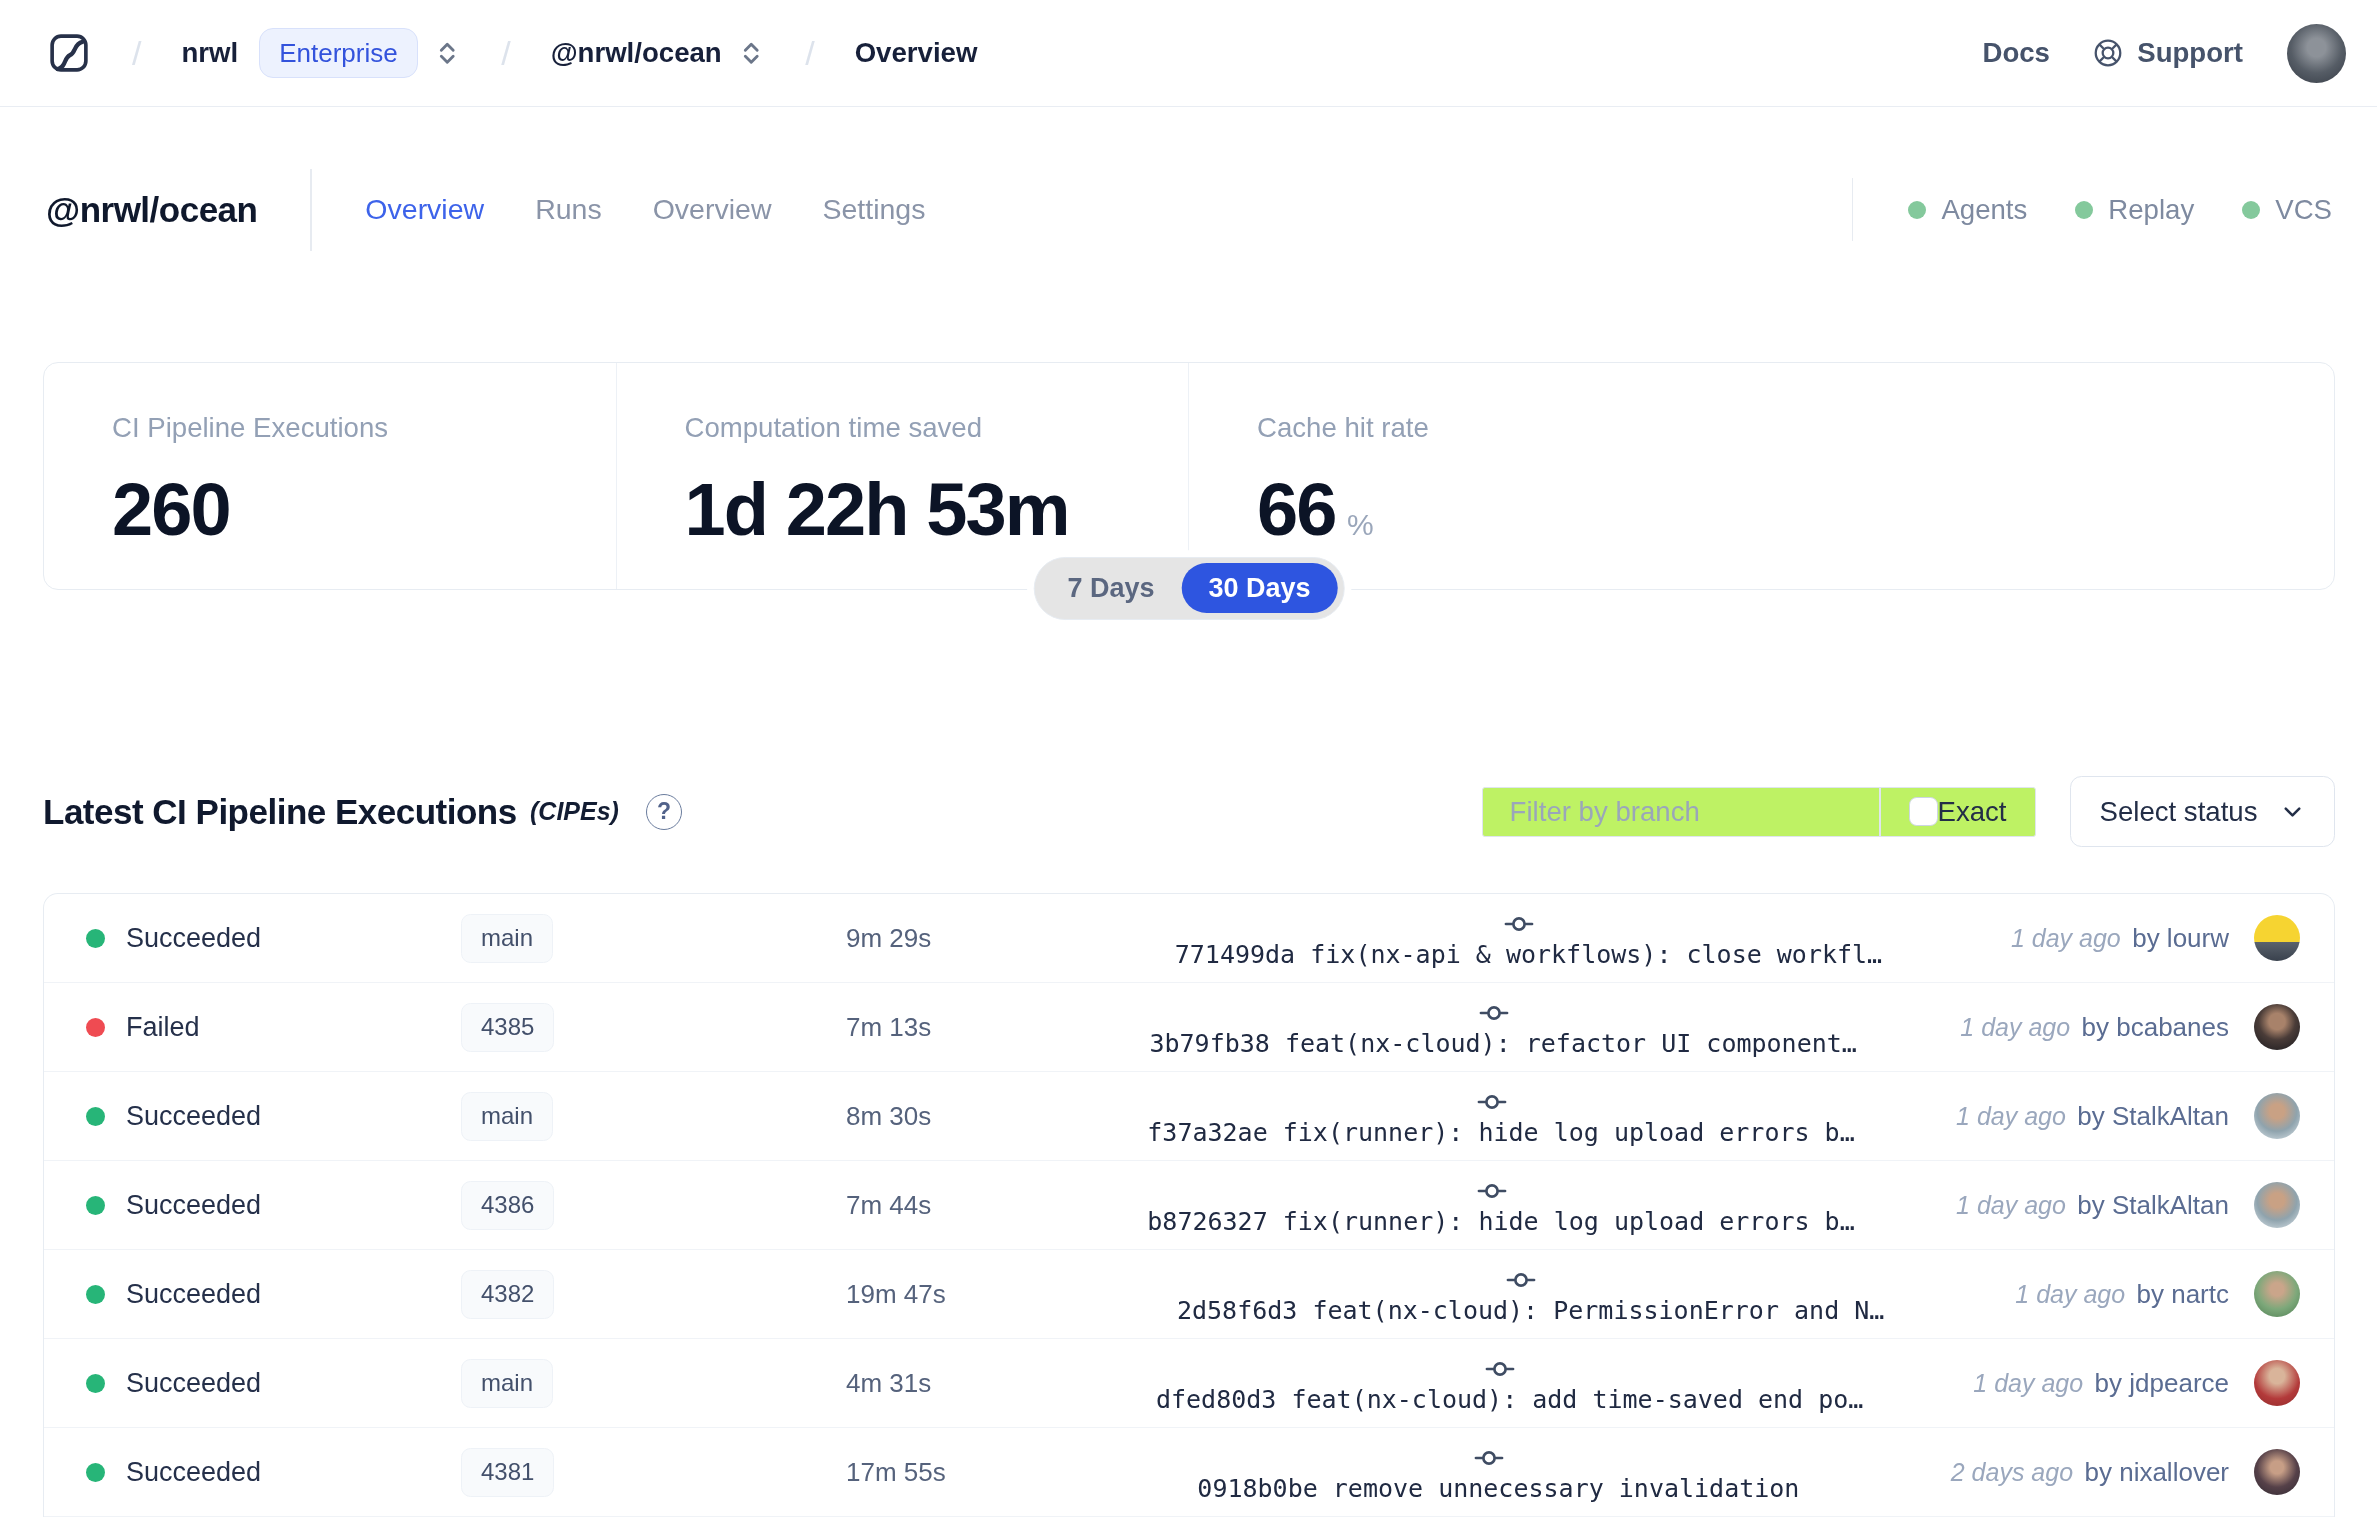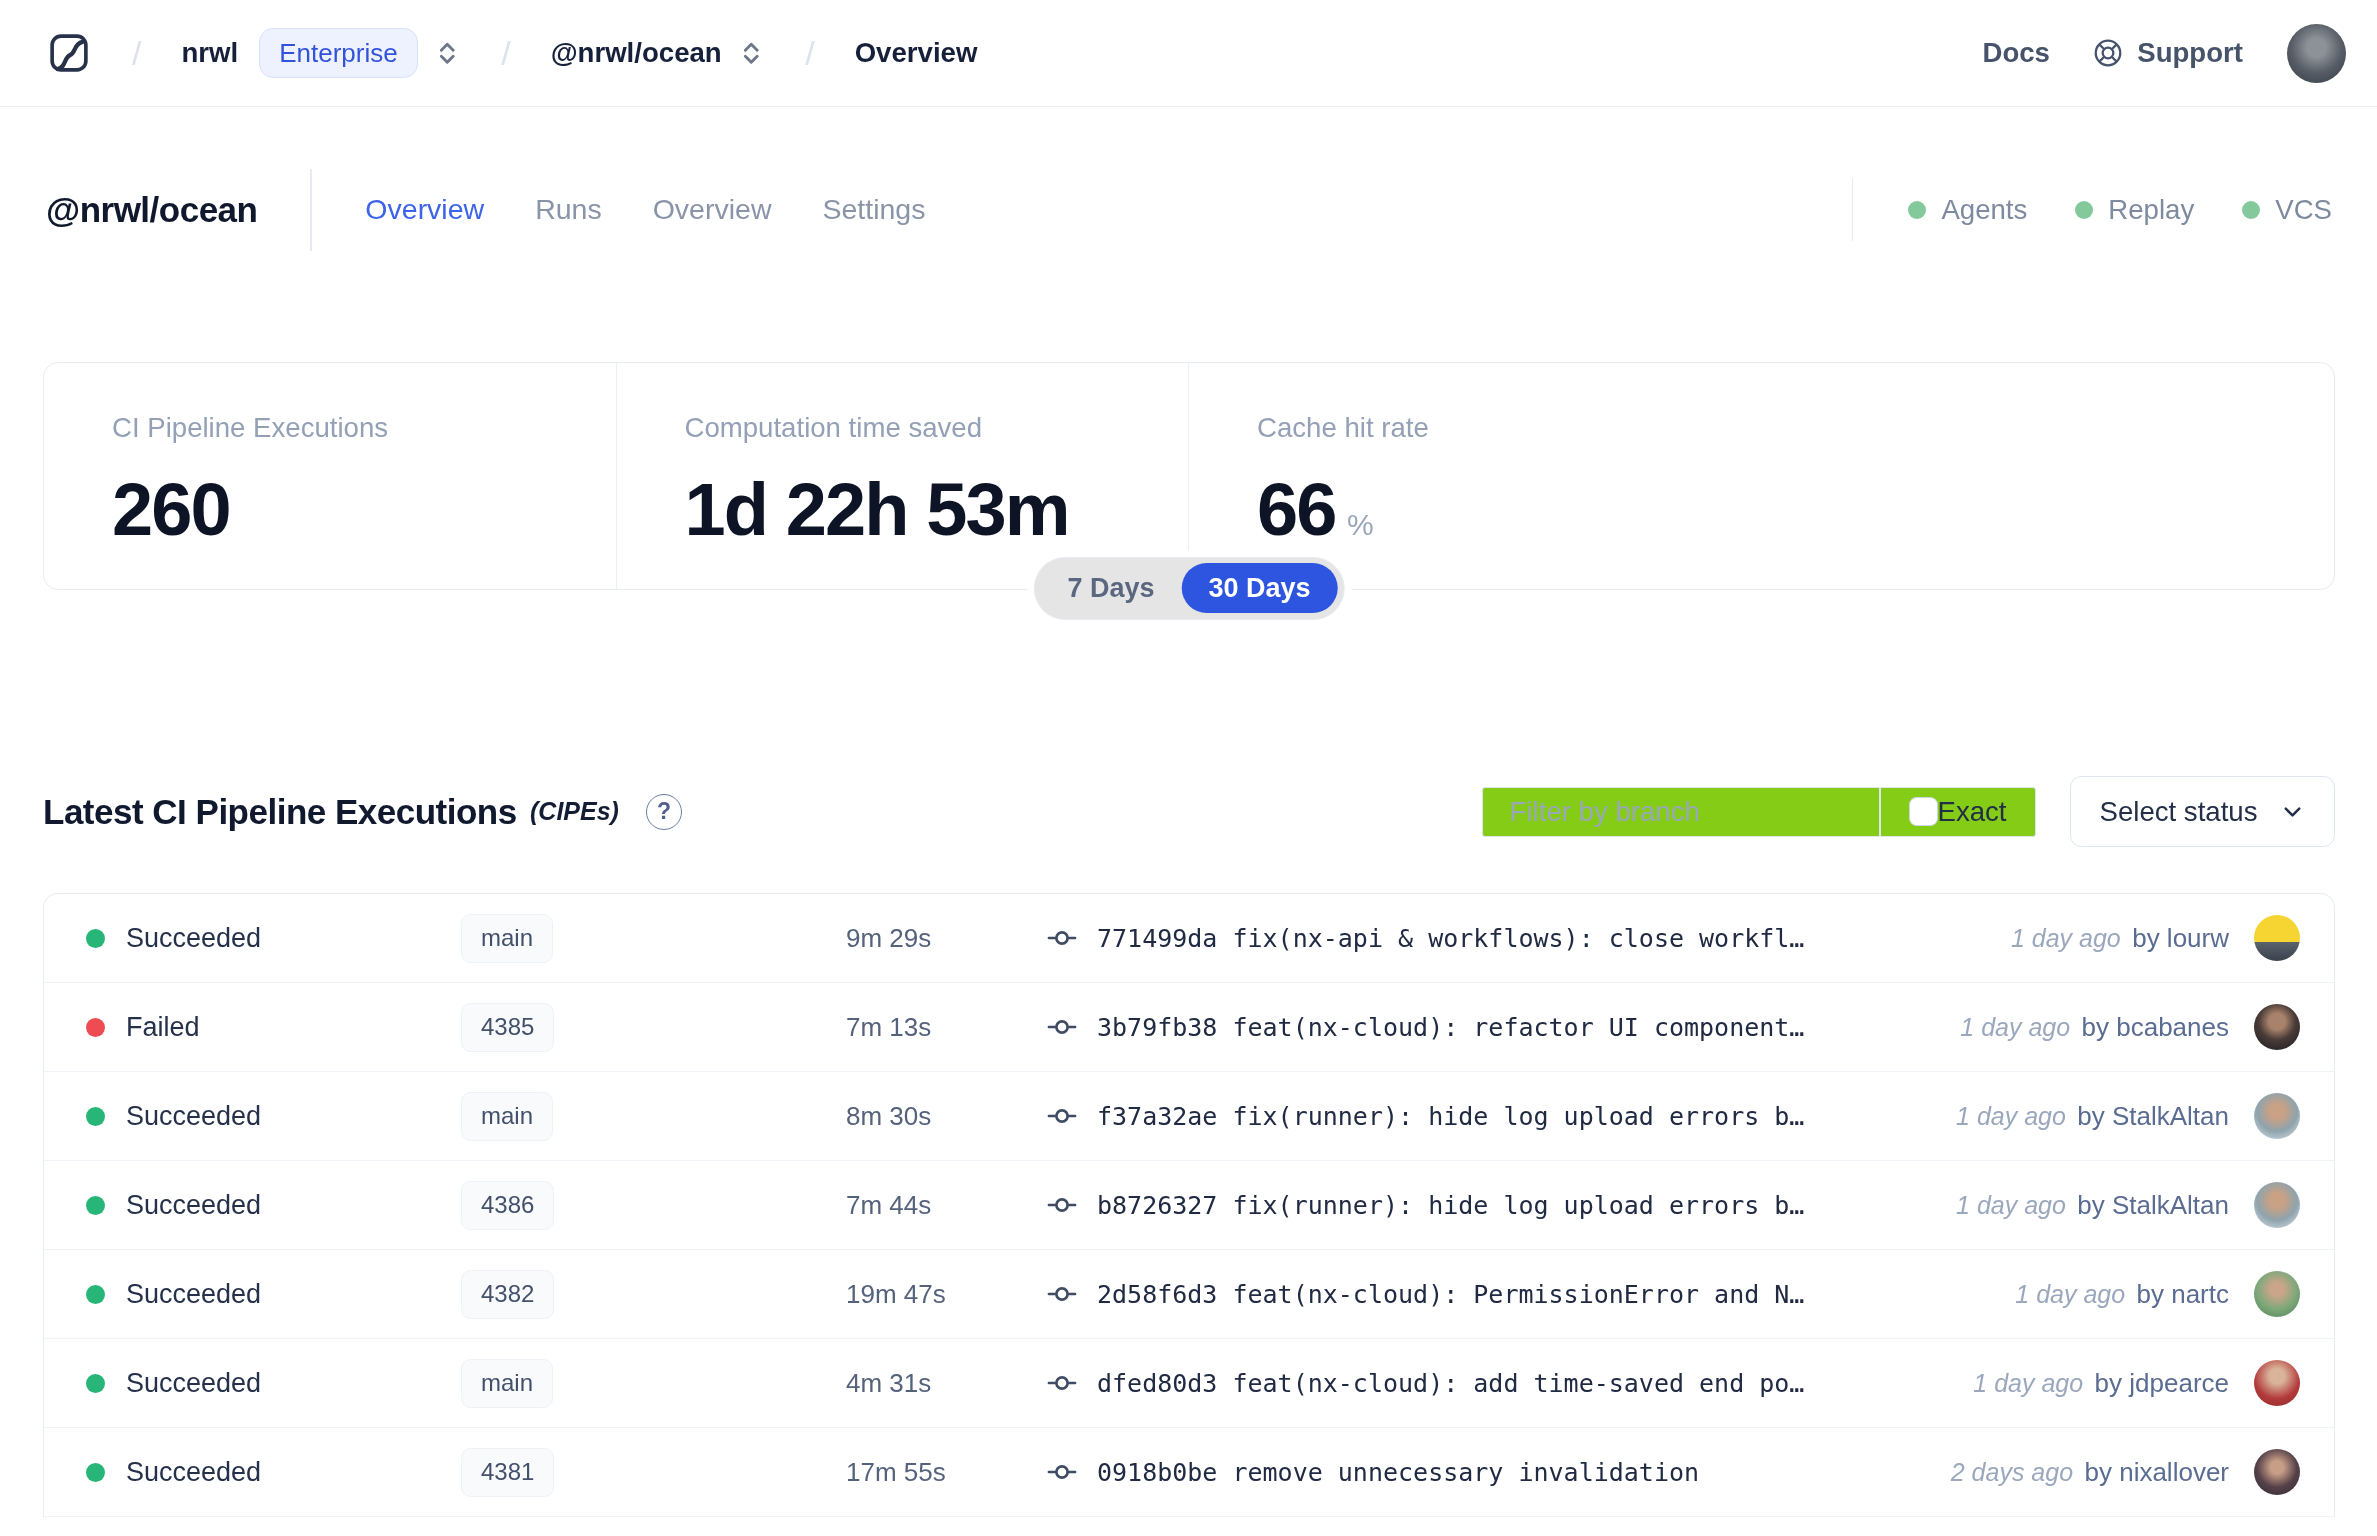--- a/index.html
+++ b/index.html
@@ -72,21 +72,21 @@
   .cipe-title { font-size:35px; font-weight:700; color:#10192e; letter-spacing:-0.5px; }
   .cipe-title-suffix { font-size:25px; font-weight:600; font-style:italic; color:#131d33; margin-left:13.3px;text-align:center; }
   .help-icon {
     width:36px; height:36px; margin-left:27px; border-radius:50%;
     border:1.9px solid #6b7d9e; color:#51628a; font-size:23px; font-weight:600;
     display:flex; align-items:center; justify-content:center; cursor:pointer;
   }
   .cipe-spacer { flex:1; }
   .filter-group {
     display:flex; align-items:stretch; height:50px;
-    border:1.9px solid #dfe5ee; border-radius:3px; background:#84cc16; overflow:hidden;
+    border:1.9px solid #dfe5ee; border-radius:3px; background:#bef264; overflow:hidden;
   }
   .branch-input {
     border:none; outline:none; width:396px; padding:0 27px;
     font-size:27.6px; color:#1b2437; font-family:"Liberation Sans", sans-serif; background:transparent;
   }
   .branch-input::placeholder { color:#9aa6ba; }
   .fg-div { width:1.9px; background:#dfe5ee; }
   .exact-wrap { display:flex; align-items:center; padding:0 28.5px; cursor:pointer; }
   .checkbox { width:28.5px; height:28.5px; border:1.9px solid #ccd5e2; border-radius:7.6px; background:#fff; flex:none; }
   .exact-label { font-size:27.6px; font-weight:500; color:#232e47; }
@@ -111,21 +111,21 @@
   .cell-status { display:flex; align-items:center; }
   .dot { width:19px; height:19px; border-radius:50%; flex:none; }
   .dot.green { background:#27b578; }
   .dot.red { background:#ef4b52; }
   .status-text { margin-left:21px; font-size:27px; font-weight:500; color:#25304a; }
   .badge {
     justify-self:start; background:#f8fafc; border:1.9px solid #eef2f7; border-radius:9.5px;
     padding:9.5px 19px; font-size:24px; color:#43506b; white-space:nowrap;
   }
   .duration { font-size:26px; color:#55627c; white-space:nowrap; }
-  .cell-commit { display:flex; align-items:center; min-width:0; }
+  .cell-commit { display:flex; align-items:center; min-width:0;flex-direction:column; }
   .commit-icon { flex:none; margin-right:19px; display:flex; }
   .commit-text {
     font-family:"DejaVu Sans Mono", monospace; font-size:25px; color:#202a42;
     white-space:nowrap; overflow:hidden;
   }
   .cell-meta { display:flex; align-items:center; justify-content:flex-end; }
   .meta-time { font-size:25px; font-style:italic; color:#9aa7bd; white-space:nowrap; }
   .meta-author { font-size:26px; font-weight:500; color:#5a6c92; margin-left:11.4px; white-space:nowrap; }
   .avatar-row { width:46px; height:46px; border-radius:50%; margin-left:25px; flex:none; }
 </style>

